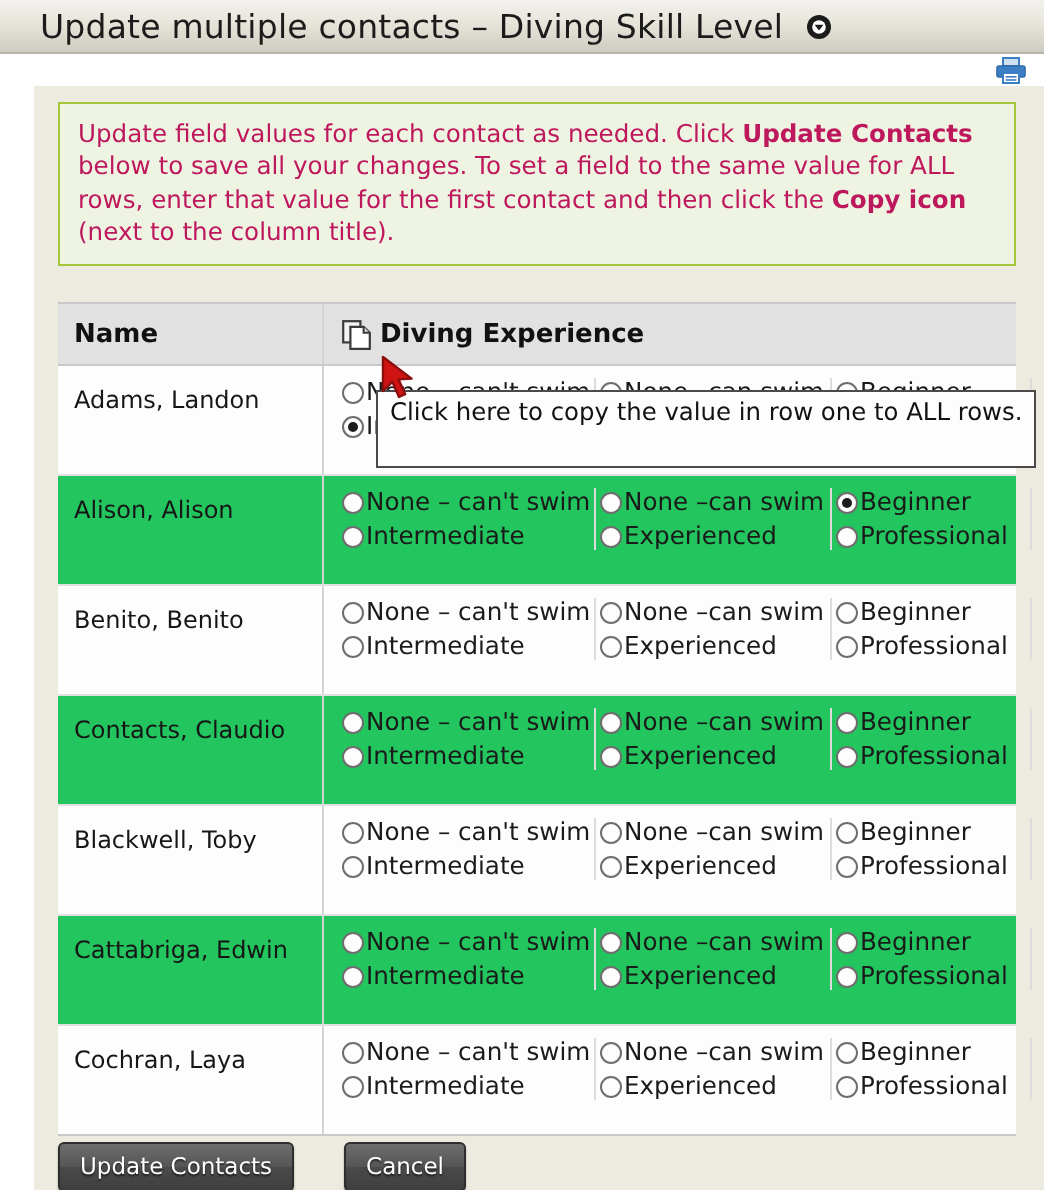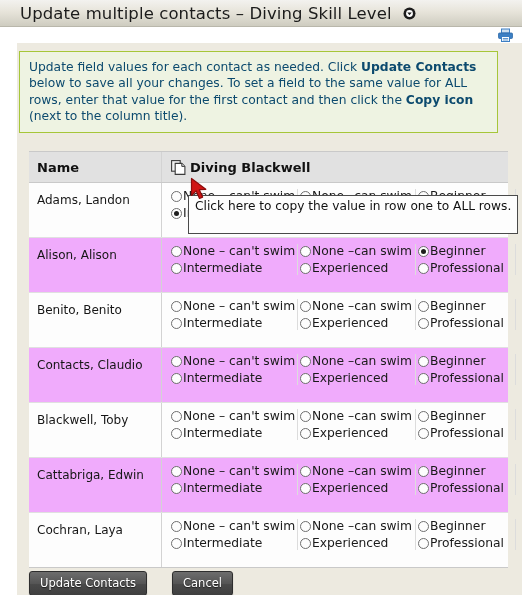--- a/index.html
+++ b/index.html
@@ -65,30 +65,30 @@
     top: 43px;
     width: 505px;
     height: 552px;
     background: #edeae0;
     box-sizing: border-box;
   }
 
   
   .instructions {
     position: absolute;
-    left: 2px;
+    left: 12px;
     top: 8px;
     width: 479px;
     box-sizing: border-box;
     background: #eef3e2;
     border: 1px solid #a6c639;
     padding: 7px 9px 8px 9px;
     font-size: 12.3px;
     line-height: 16.3px;
-    color: #0c4a6e;
+    color: #be185d;
   }
   .instructions b { font-weight: bold; }
 
   
   .grid {
     position: absolute;
     left: 12px;
     top: 108px;
     width: 479px;
     box-sizing: border-box;
@@ -141,21 +141,21 @@
     color: #111;
   }
 
   .grid-row {
     display: flex;
     border-bottom: 1px solid #e0e0e0;
     min-height: 54px;
   }
   .grid-row:last-child { border-bottom: none; text-align: right; }
   .grid-row.odd  { background: #fdfdfd; }
-  .grid-row.even { background: #f0abfc; align-items: flex-end; }
+  .grid-row.even { background: #22c55e; align-items: flex-end; }
   .grid-row .col-name {
     font-size: 12px;
     color: #161616;
     padding-top: 10px;
     align-items: flex-start;
   }
   .grid-row .col-exp {
     padding: 6px 0 6px 9px;
     align-items: flex-start;
   }
@@ -281,21 +281,21 @@
   <div class="grid">
 
     <div class="grid-header">
       <div class="col-name">Name</div>
       <div class="col-exp">
         <svg class="copy-icon" viewBox="0 0 15 15">
           <rect x="0.6" y="0.6" width="8.6" height="10.6" fill="#f2f2f2" stroke="#3b3b3b" stroke-width="1.1"></rect>
           <path d="M4.2 3.4 L10.8 3.4 L13.9 6.4 L13.9 14.4 L4.2 14.4 Z" fill="#ffffff" stroke="#3b3b3b" stroke-width="1.1"></path>
           <path d="M10.8 3.4 L10.8 6.4 L13.9 6.4" fill="#d8d8d8" stroke="#3b3b3b" stroke-width="1"></path>
         </svg>
-        <span class="exp-title">Diving Blackwell</span>
+        <span class="exp-title">Diving Experience</span>
       </div>
     </div>
 
     <div id="rows-container">
         <div class="grid-row odd">
           <div class="col-name">Adams, Landon</div>
           <div class="col-exp">
             <div class="radio-grid">
               <div class="radio-col c1">
                 <label class="radio-opt">

